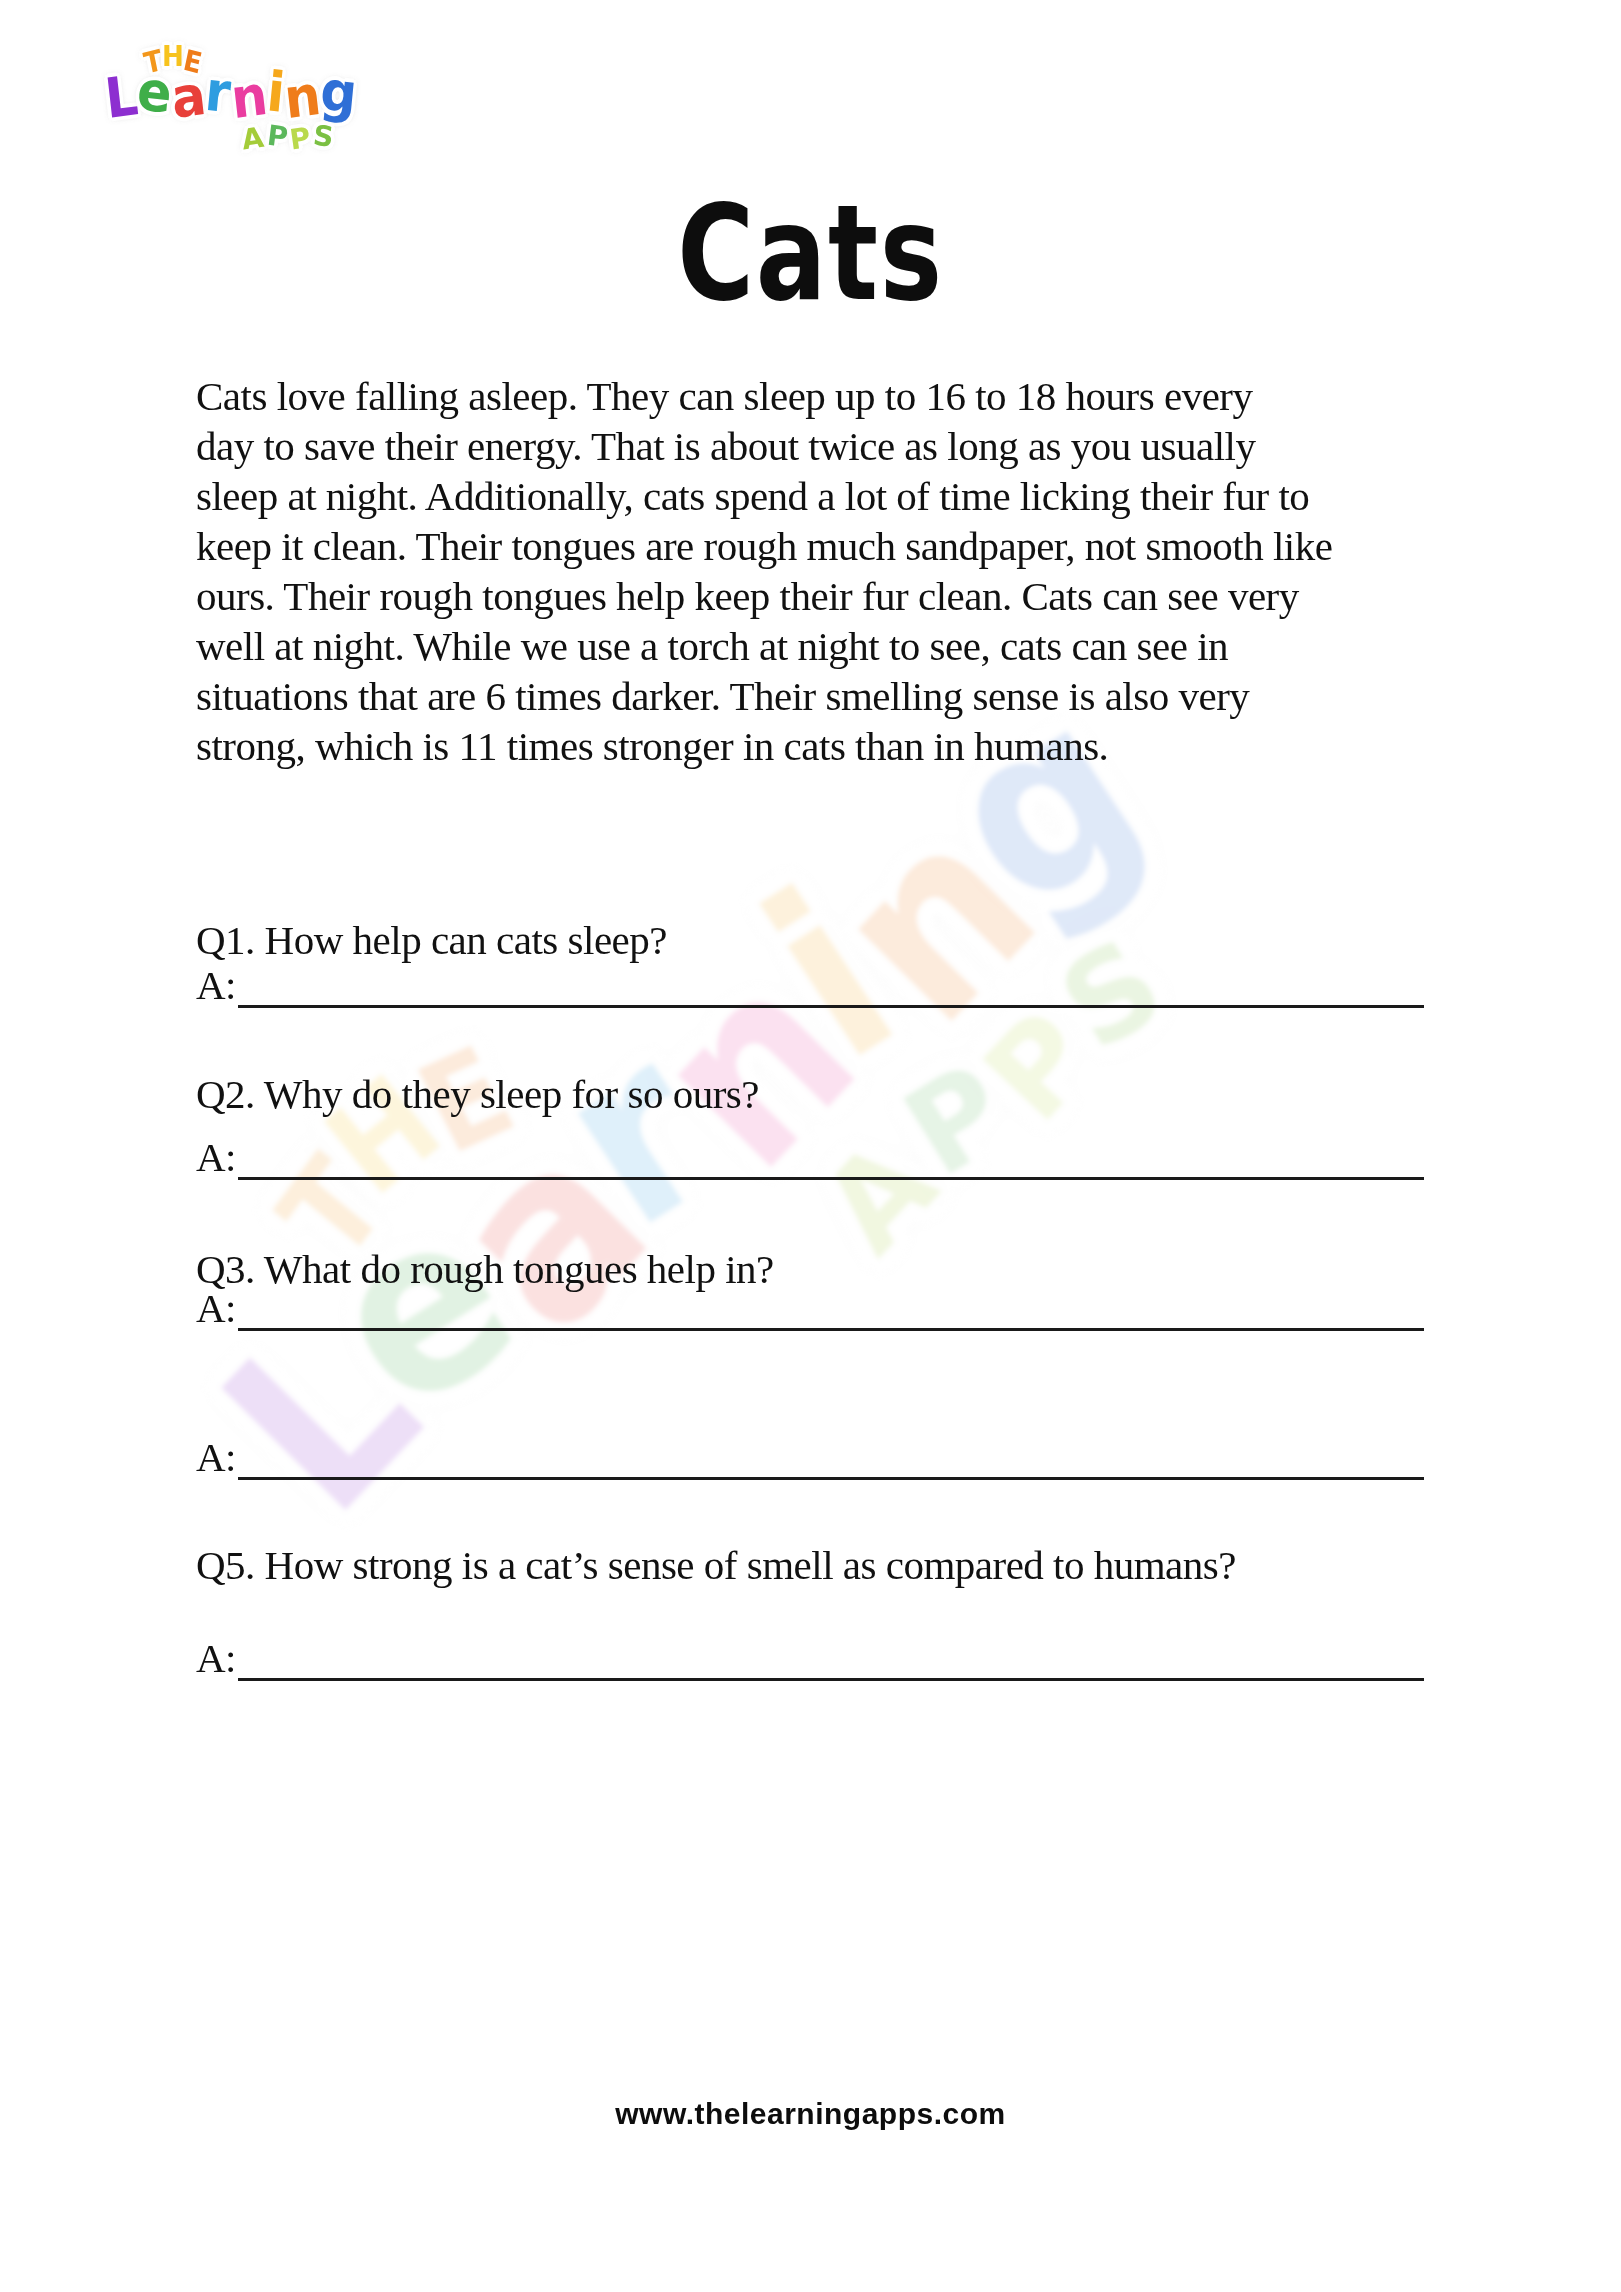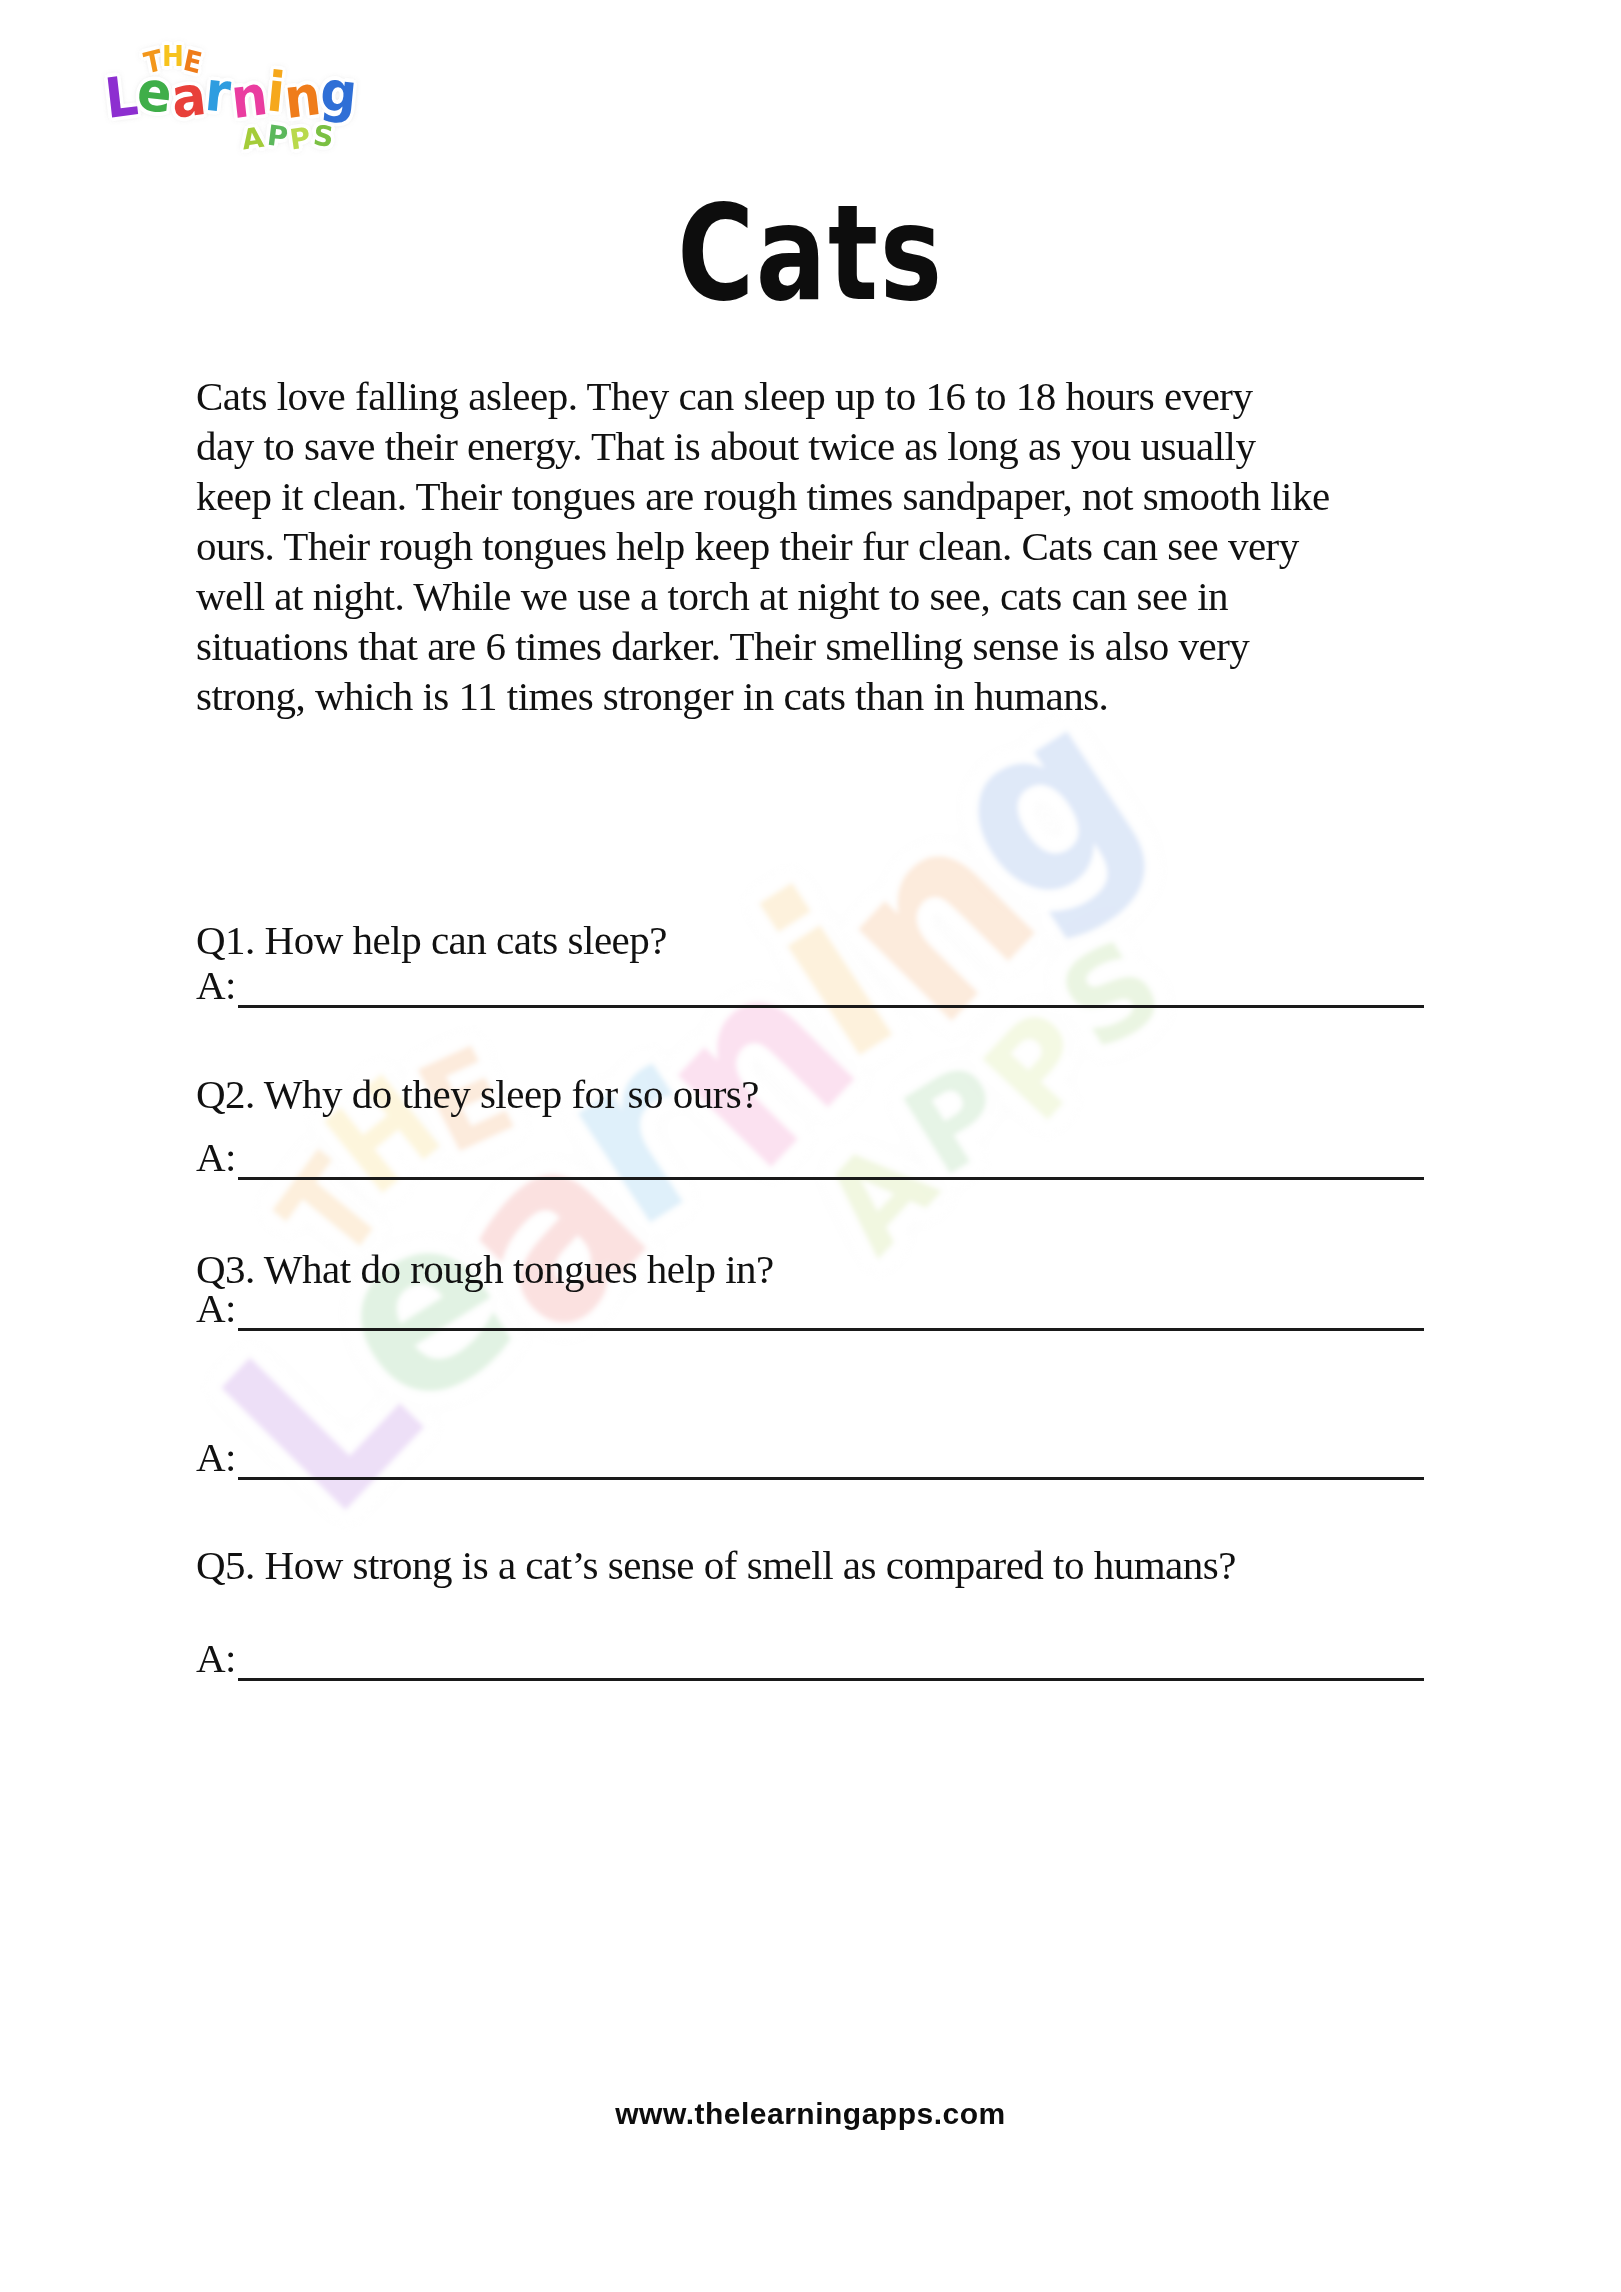--- a/index.html
+++ b/index.html
@@ -102,21 +102,22 @@
     </div>
   </div>
 
   <div class="title">Cats</div>
 
   <div class="text-layer">
 
     <div class="paragraph">
       <div class="pline">Cats love falling asleep. They can sleep up to 16 to 18 hours every</div>
       <div class="pline">day to save their energy. That is about twice as long as you usually</div>
-      <div class="pline">keep it clean. Their tongues are rough times sandpaper, not smooth like</div>
+      <div class="pline">sleep at night. Additionally, cats spend a lot of time licking their fur to</div>
+      <div class="pline">keep it clean. Their tongues are rough much sandpaper, not smooth like</div>
       <div class="pline">ours. Their rough tongues help keep their fur clean. Cats can see very</div>
       <div class="pline">well at night. While we use a torch at night to see, cats can see in</div>
       <div class="pline">situations that are 6 times darker. Their smelling sense is also very</div>
       <div class="pline">strong, which is 11 times stronger in cats than in humans.</div>
     </div>
 
 
     <div class="q-label q1">Q1. How help can cats sleep?</div>
     <div class="answer-row a1">
       <span class="a-prefix">A:</span>

